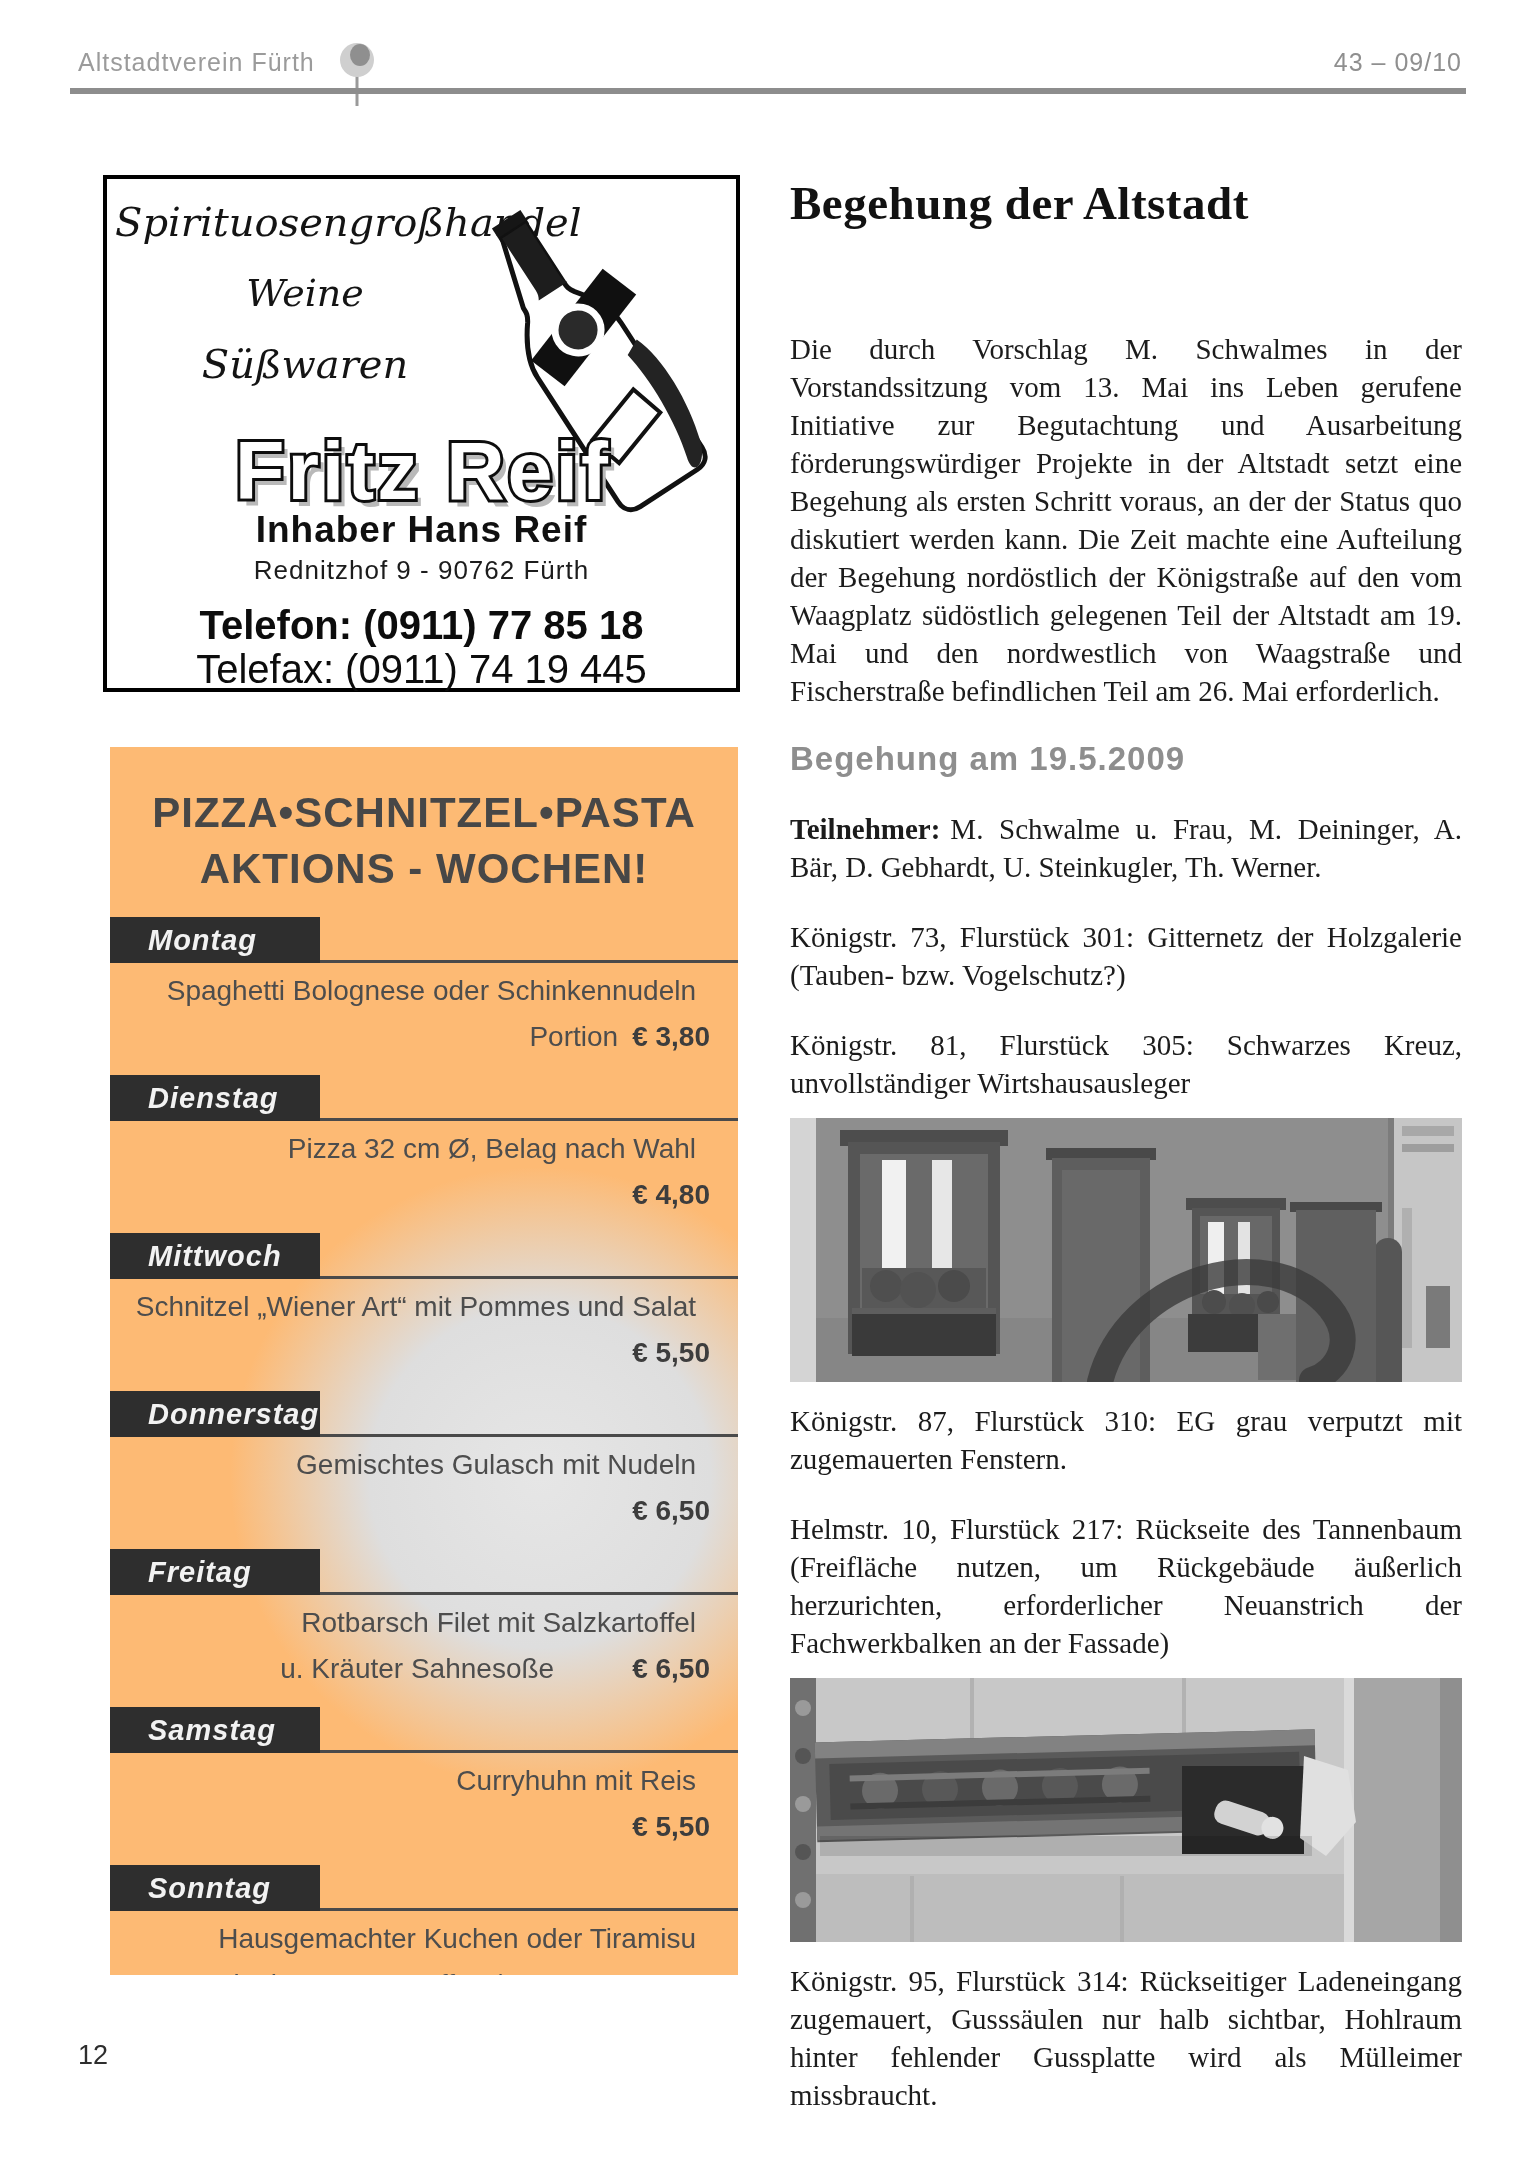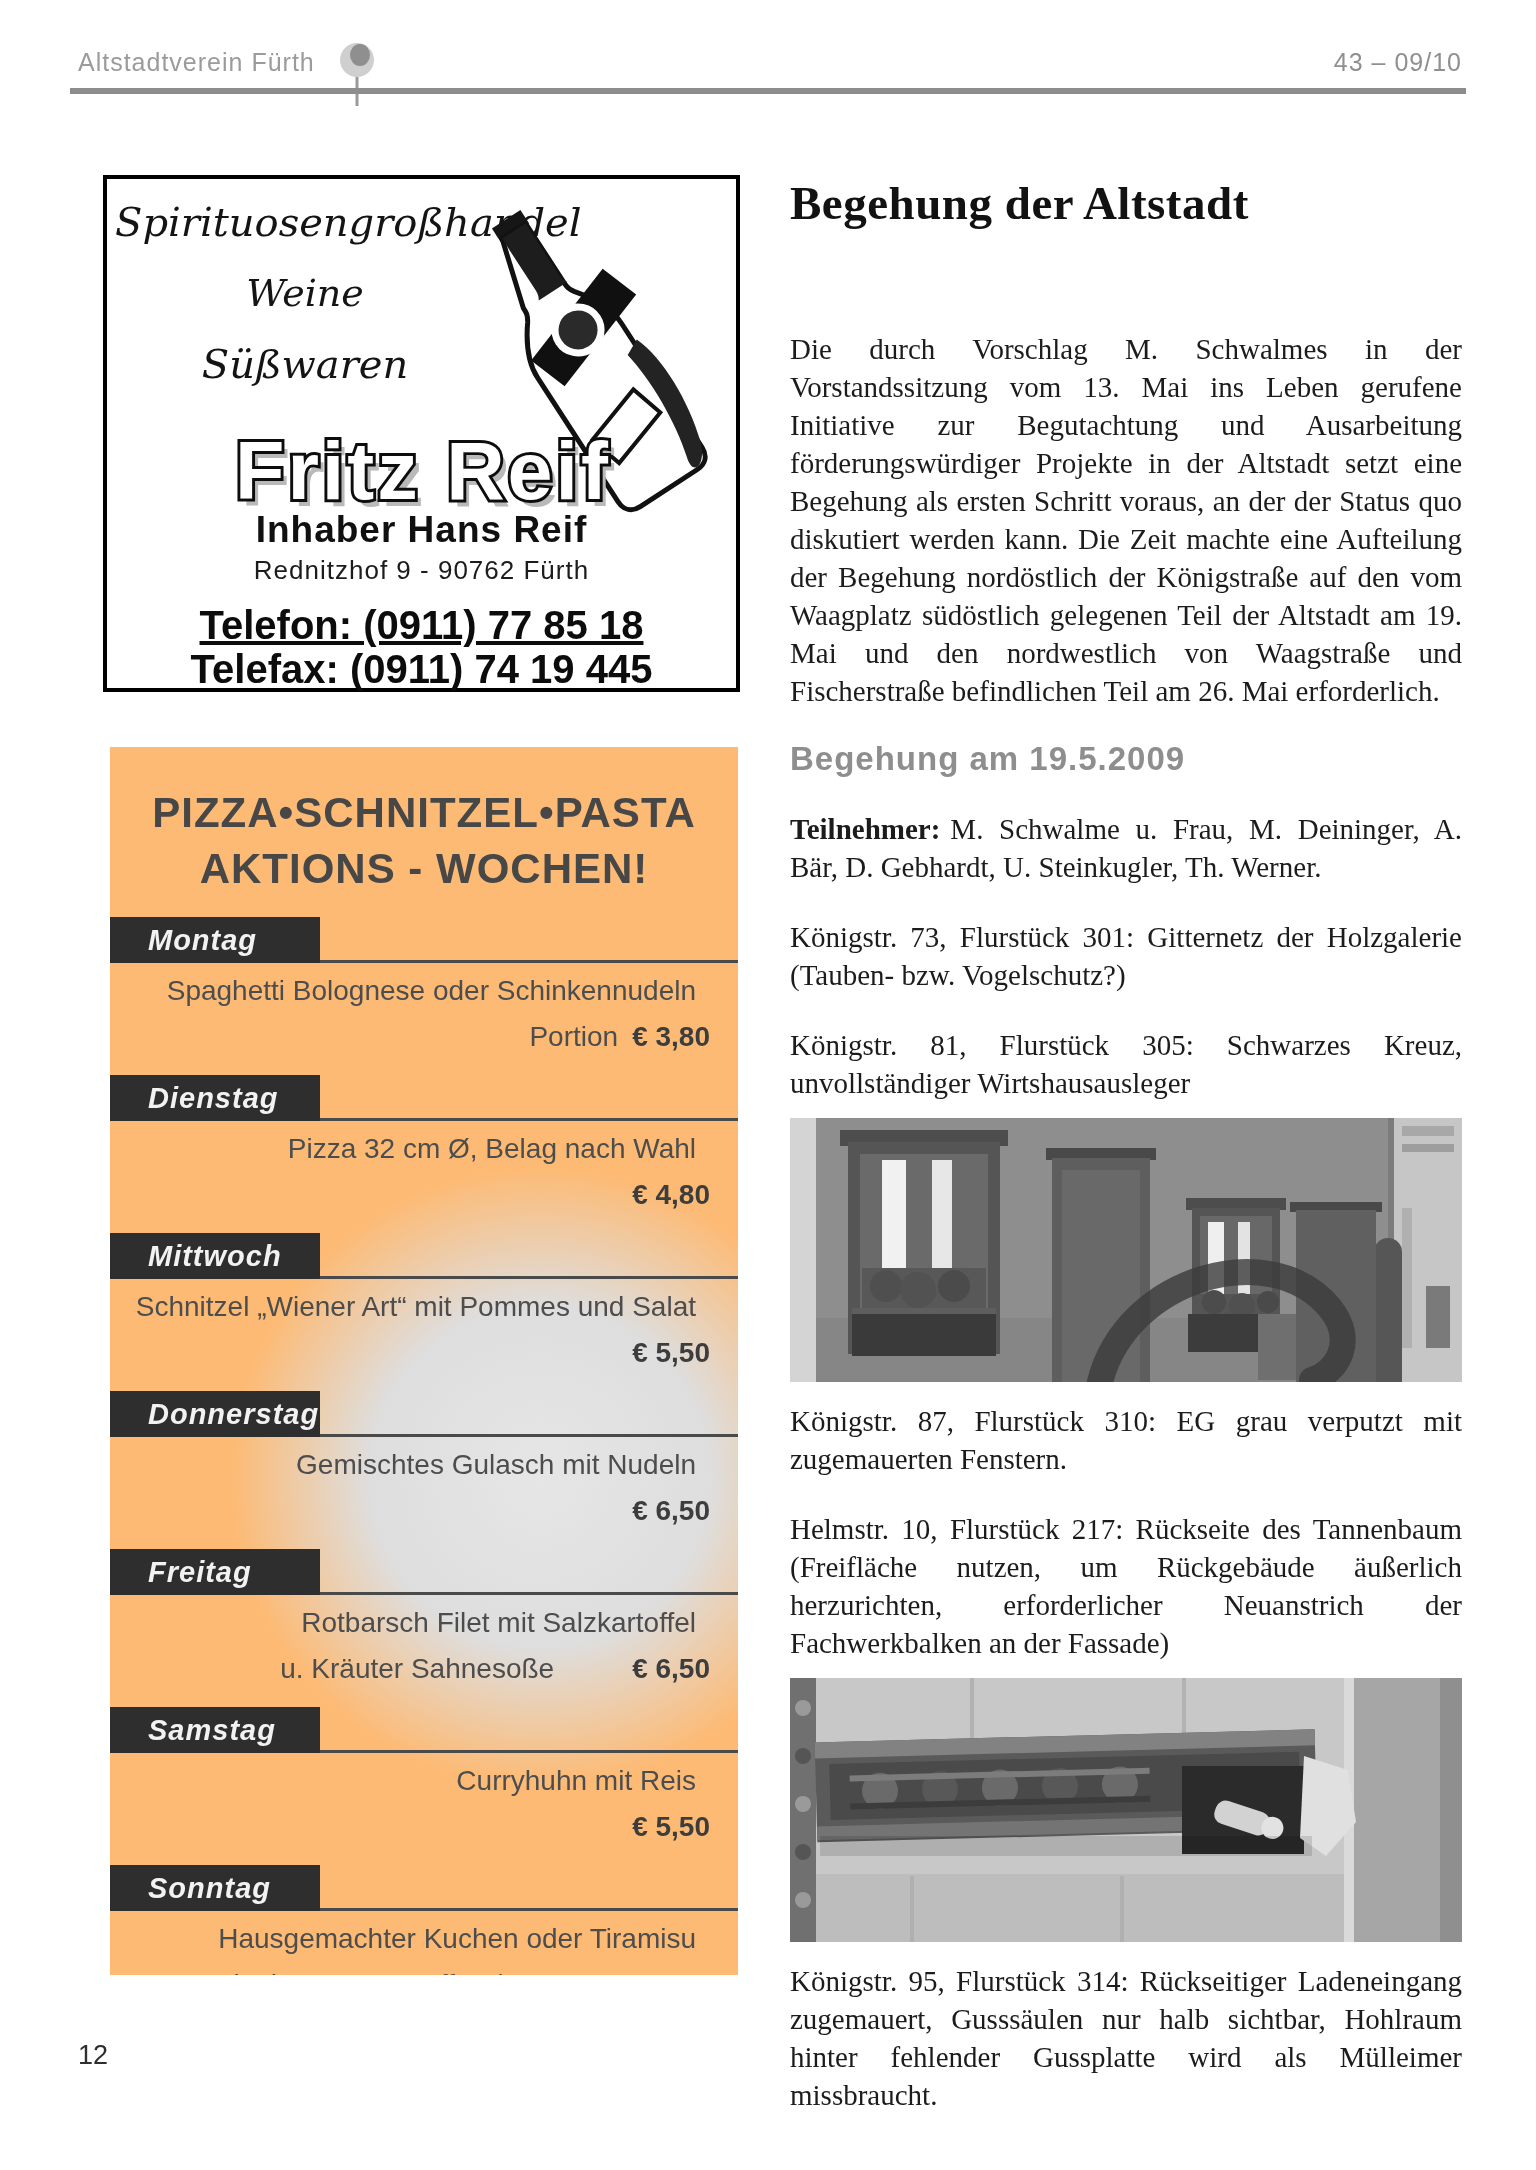--- a/index.html
+++ b/index.html
@@ -20,23 +20,23 @@
   .ad1-script .s1{font-size:40px;margin-bottom:26px;}
   .ad1-script .s2{font-size:38px;margin-bottom:26px;}
   .ad1-script .s3{font-size:40px;}
   .ad1-bottle{position:absolute;right:-4px;top:-2px;width:300px;height:350px;}
   .ad1-brand{position:absolute;left:0;top:244px;width:100%;height:104px;}
   .ad1-owner{position:absolute;left:0;top:330px;width:100%;text-align:center;
              font-size:37px;font-weight:800;color:#101010;letter-spacing:1px;}
   .ad1-addr{position:absolute;left:0;top:376px;width:100%;text-align:center;
             font-size:26px;font-weight:400;color:#1c1c1c;letter-spacing:1px;}
   .ad1-tel{position:absolute;left:0;top:424px;width:100%;text-align:center;
-           font-size:40px;font-weight:800;color:#0c0c0c;text-decoration:underline;}
+           font-size:40px;font-weight:800;color:#0c0c0c;}
   .ad1-fax{position:absolute;left:0;top:468px;width:100%;text-align:center;
-           font-size:40px;font-weight:700;color:#0c0c0c;}
+           font-size:40px;font-weight:400;color:#0c0c0c;}
 
   
   .pz{position:absolute;left:110px;top:747px;width:628px;height:1228px;background:#fdba74;
       overflow:hidden;box-sizing:border-box;}
   .pz::before{content:"";position:absolute;left:120px;top:420px;width:620px;height:620px;
       border-radius:50%;background:radial-gradient(closest-side,#e6e6e6 0%,#dedede 55%,rgba(215,215,215,0) 100%);}
   .pz-headline{position:relative;padding-top:38px;text-align:center;font-size:42px;font-weight:700;
       color:#474747;line-height:56px;letter-spacing:1px;}
   .day-group{position:relative;margin-top:20px;}
   .banner-row{display:flex;align-items:flex-end;}

